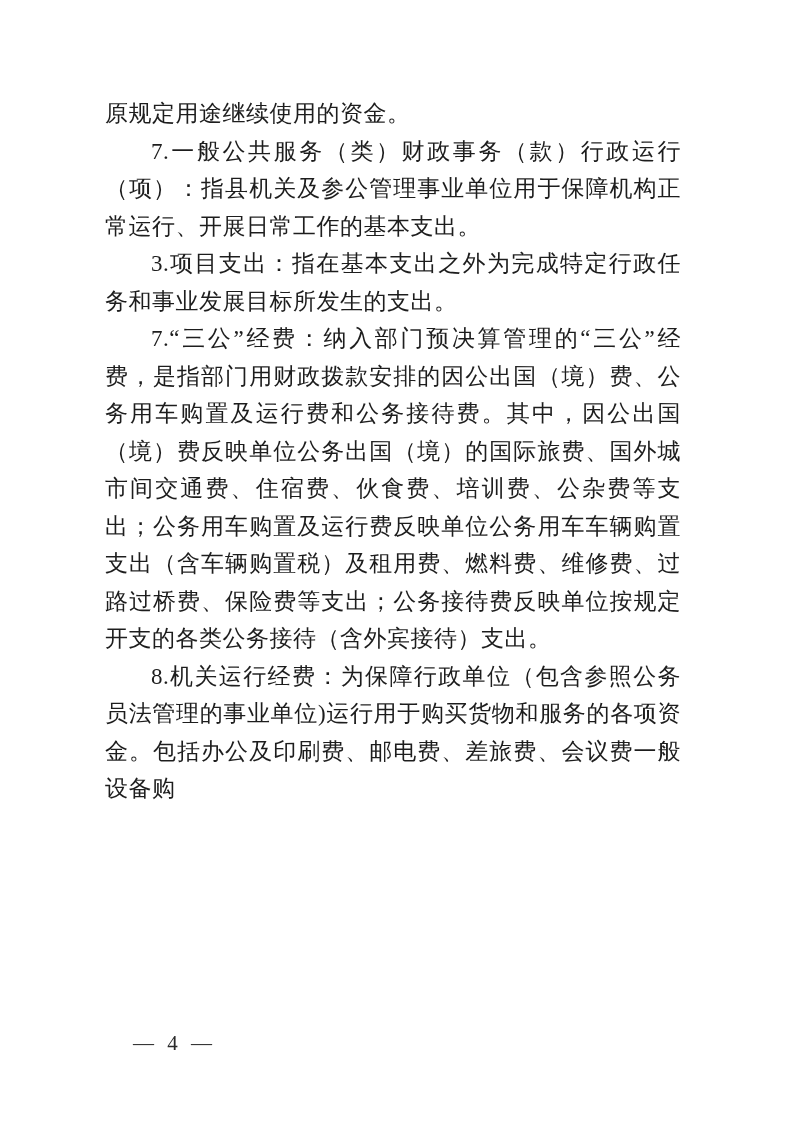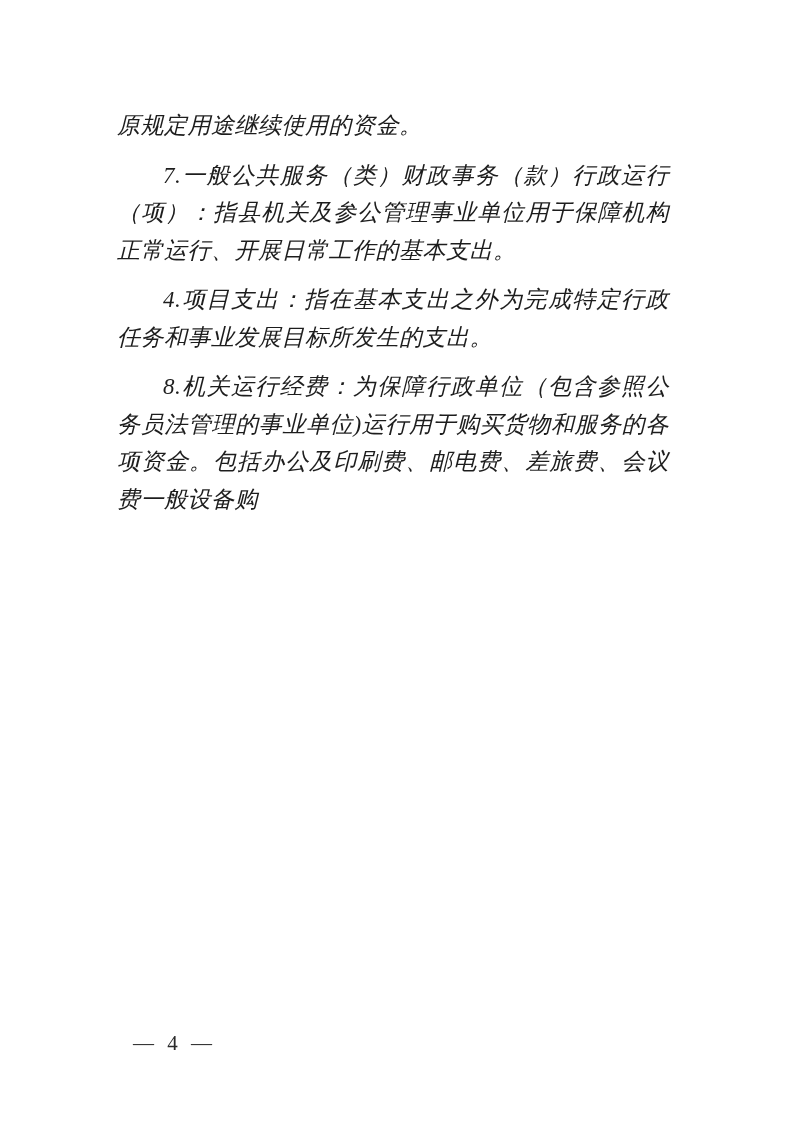--- a/index.html
+++ b/index.html
@@ -20,24 +20,23 @@
     position: absolute;
     left: 105px;
     top: 95px;
     width: 576px;
     font-size: 23px;
     line-height: 37.5px;
     text-align: justify;
     letter-spacing: 0.5px;
   }
   .content p {
-    margin: 12px;
+    margin: 0;
     padding: 0;
     text-indent: 2em;
-    font-style: italic;
   }
   .content p.no-indent {
     text-indent: 0;
   }
   .footer {
     position: absolute;
     left: 133px;
     top: 1031px;
     font-size: 21px;
     letter-spacing: 4px;
@@ -45,17 +44,18 @@
   }
 </style>
 </head>
 <body>
 
 <div class="page">
   <div class="content" id="doc-content">
 
   <p class="no-indent">原规定用途继续使用的资金。</p>
       <p class="">7.一般公共服务（类）财政事务（款）行政运行（项）：指县机关及参公管理事业单位用于保障机构正常运行、开展日常工作的基本支出。</p>
-      <p class="">4.项目支出：指在基本支出之外为完成特定行政任务和事业发展目标所发生的支出。</p>
+      <p class="">3.项目支出：指在基本支出之外为完成特定行政任务和事业发展目标所发生的支出。</p>
+      <p class="">7.“三公”经费：纳入部门预决算管理的“三公”经费，是指部门用财政拨款安排的因公出国（境）费、公务用车购置及运行费和公务接待费。其中，因公出国（境）费反映单位公务出国（境）的国际旅费、国外城市间交通费、住宿费、伙食费、培训费、公杂费等支出；公务用车购置及运行费反映单位公务用车车辆购置支出（含车辆购置税）及租用费、燃料费、维修费、过路过桥费、保险费等支出；公务接待费反映单位按规定开支的各类公务接待（含外宾接待）支出。</p>
       <p class="">8.机关运行经费：为保障行政单位（包含参照公务员法管理的事业单位)运行用于购买货物和服务的各项资金。包括办公及印刷费、邮电费、差旅费、会议费一般设备购</p>
     </div>
   <div class="footer">— 4 —</div>
 </div>
 
 </body></html>

